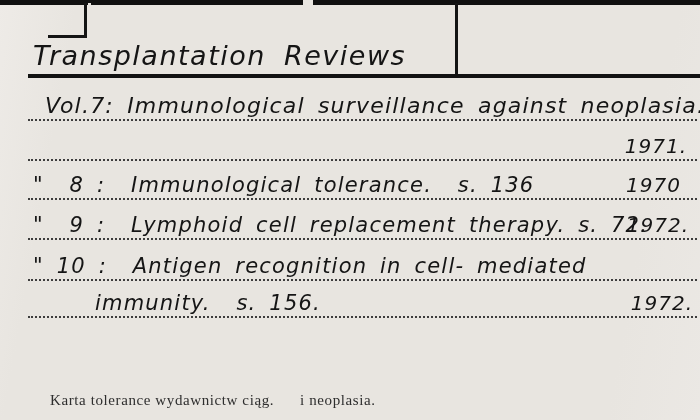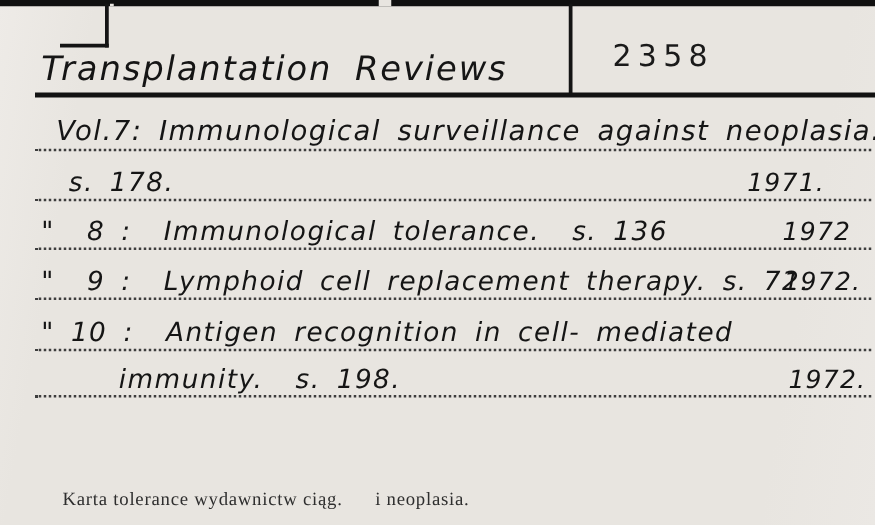--- a/index.html
+++ b/index.html
@@ -66,21 +66,21 @@
   .row .entry-year {
     position: absolute; bottom: 1px;
     font-size: 20px; letter-spacing: 1px;
   }
   .row-1 { top: 87px; }  .row-1 .entry-text { left: 17px; font-size: 22px; }
   .row-2 { top: 127px; } .row-2 .entry-text { left: 27px; }
   .row-3 { top: 166px; } .row-3 .entry-text { left: 5px; }
   .row-4 { top: 206px; } .row-4 .entry-text { left: 5px; }
   .row-5 { top: 247px; } .row-5 .entry-text { left: 5px; }
   .row-6 { top: 284px; } .row-6 .entry-text { left: 67px; }
-  .row-2 .entry-year { right: 37px; text-align: center; }
+  .row-2 .entry-year { right: 10px; text-align: center; }
   .row-3 .entry-year { right: 16px; }
   .row-4 .entry-year { right: 8px; }
   .row-6 .entry-year { right: 4px; }
 
   
   #footer {
     position: absolute; left: 50px; top: 360px;
     font-family: "Liberation Serif", serif;
     font-size: 15px; line-height: 16px;
     color: #2e2e2e; letter-spacing: 0.6px;
@@ -94,46 +94,44 @@
 <div id="card">
 
   <div class="top-edge"></div>
   <div class="top-edge-gap" style="left:303px; width:10px;"></div>
   <div class="top-edge-gap" style="left:88px; width:3px; height:2px; top:3px;"></div>
 
   <div class="vline" style="left:84px; top:3px; height:35px;"></div>
   <div class="hline" style="left:48px; top:35px; width:39px;"></div>
 
   <div class="vline" style="left:455px; top:3px; height:73px;"></div>
-  <div id="call-number">2358</div>
 
   <div class="heavy-rule"></div>
 
   <div id="title" class="hw">Transplantation Reviews</div>
 
   <div class="row row-1">
     <span class="hw entry-text">Vol.7: Immunological surveillance against neoplasia.</span>
   </div>
   <div class="row row-2">
-    <span class="hw entry-text">s. 178.</span>
     <span class="hw entry-year">1971.</span>
   </div>
   <div class="row row-3">
     <span class="hw entry-text">"  8 :  Immunological tolerance.  s. 136</span>
-    <span class="hw entry-year">1972</span>
+    <span class="hw entry-year">1970</span>
   </div>
   <div class="row row-4">
     <span class="hw entry-text">"  9 :  Lymphoid cell replacement therapy. s. 72.</span>
     <span class="hw entry-year">1972.</span>
   </div>
   <div class="row row-5">
     <span class="hw entry-text">" 10 :  Antigen recognition in cell- mediated</span>
   </div>
   <div class="row row-6">
-    <span class="hw entry-text">immunity.  s. 198.</span>
+    <span class="hw entry-text">immunity.  s. 156.</span>
     <span class="hw entry-year">1972.</span>
   </div>
 
   <div id="footer">
     <div><span>Karta tolerance wydawnictw ciąg.</span><span class="damaged-gap"></span><span>i neoplasia.</span></div>
     
   </div>
 
 </div>
 

